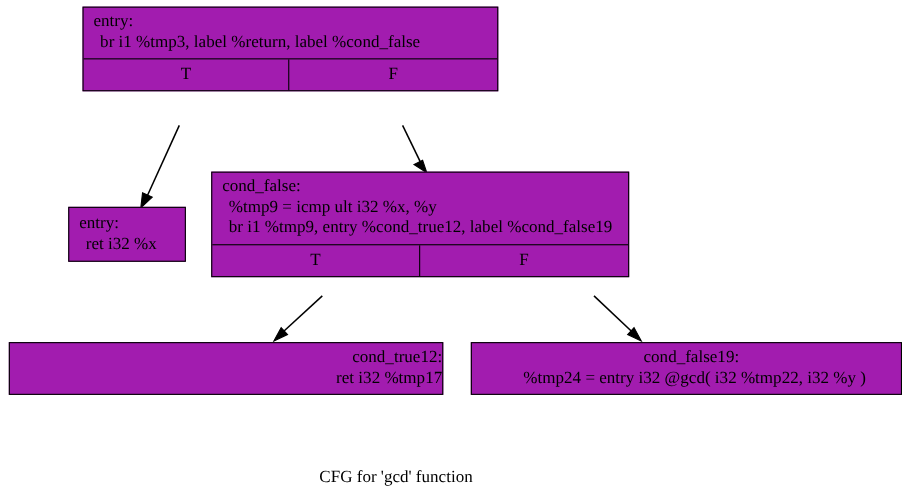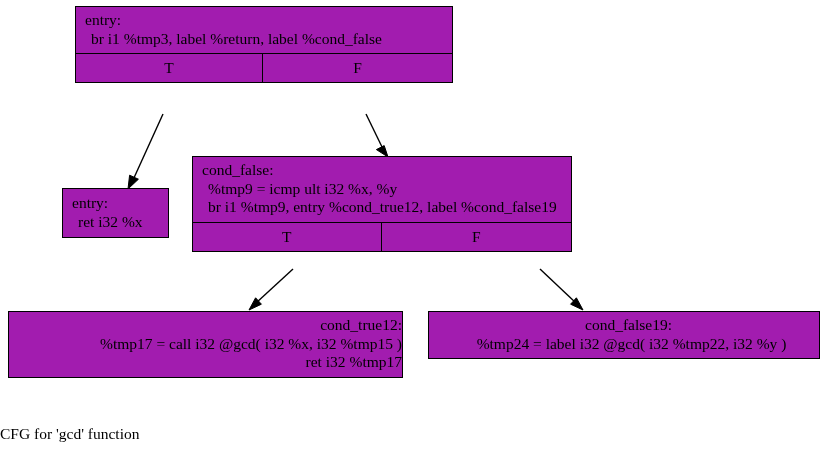--- a/index.html
+++ b/index.html
@@ -88,21 +88,21 @@
     left: 428px;
     top: 311px;
     width: 392px;
     text-align: center;
   }
   #caption {
     position: absolute;
     left: 0;
     top: 424px;
     width: 720px;
-    text-align: left;
+    text-align: center;
     font-size: 15.5px;
     line-height: 20px;
   }
 </style>
 </head>
 <body>
 
 <svg id="cfg-canvas" viewBox="0 0 828 452" xmlns="http://www.w3.org/2000/svg">
   <g stroke="#000000" stroke-width="1.4" fill="#000000">
     <g>
@@ -150,25 +150,24 @@
   </div>
   <div class="ports">
     <div class="port port-t">T</div>
     <div class="port port-f">F</div>
   </div>
 </div>
 
 <div class="node" id="node-cond-true12">
   <div class="node-body">
     <div class="code-line">cond_true12:</div>
-    <div class="code-line">%tmp17 = call i32 @gcd( i32 %x, i32 %tmp15 )</div>
     <div class="code-line">ret i32 %tmp17</div>
   </div>
 </div>
 
 <div class="node" id="node-cond-false19">
   <div class="node-body">
     <div class="code-line">cond_false19:</div>
-    <div class="code-line indented">%tmp24 = label i32 @gcd( i32 %tmp22, i32 %y )</div>
+    <div class="code-line indented">%tmp24 = entry i32 @gcd( i32 %tmp22, i32 %y )</div>
   </div>
 </div>
 
 <div id="caption">CFG for 'gcd' function</div>
 
 </body></html>

